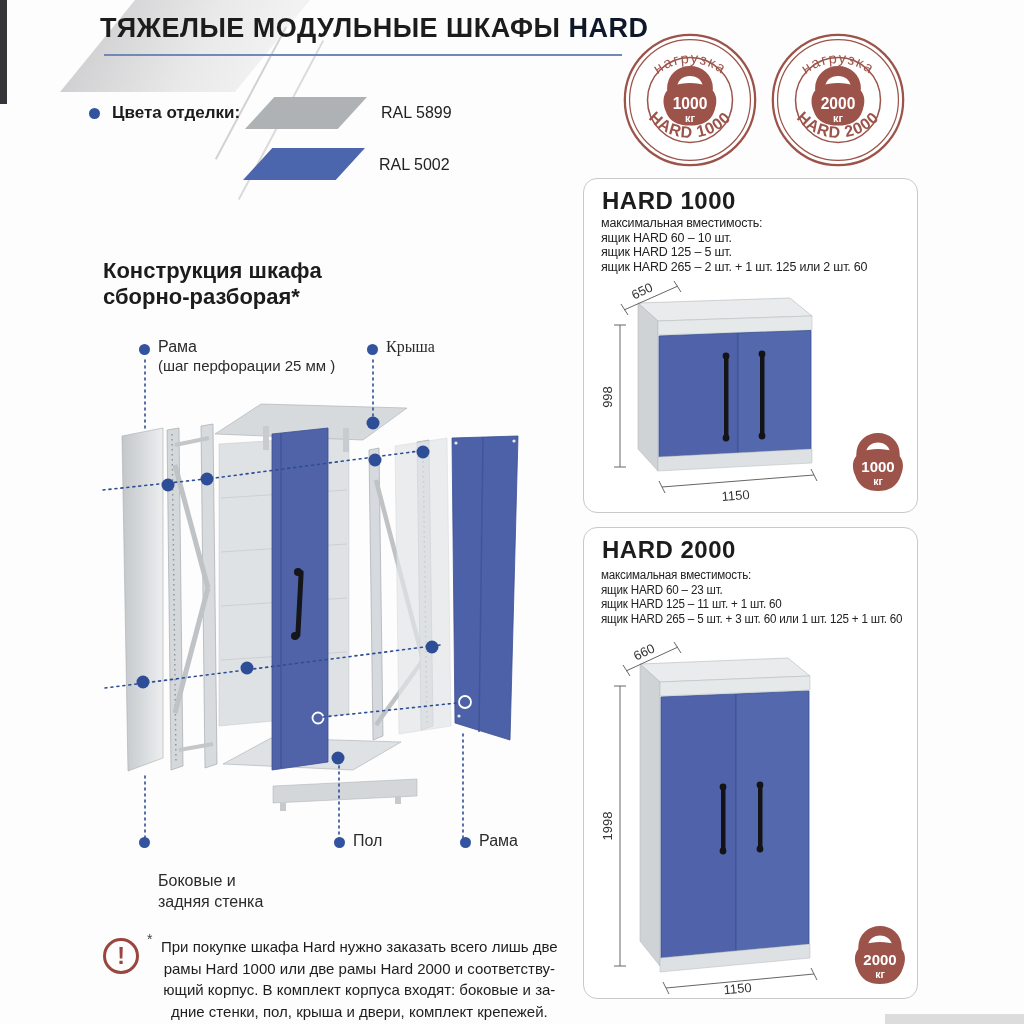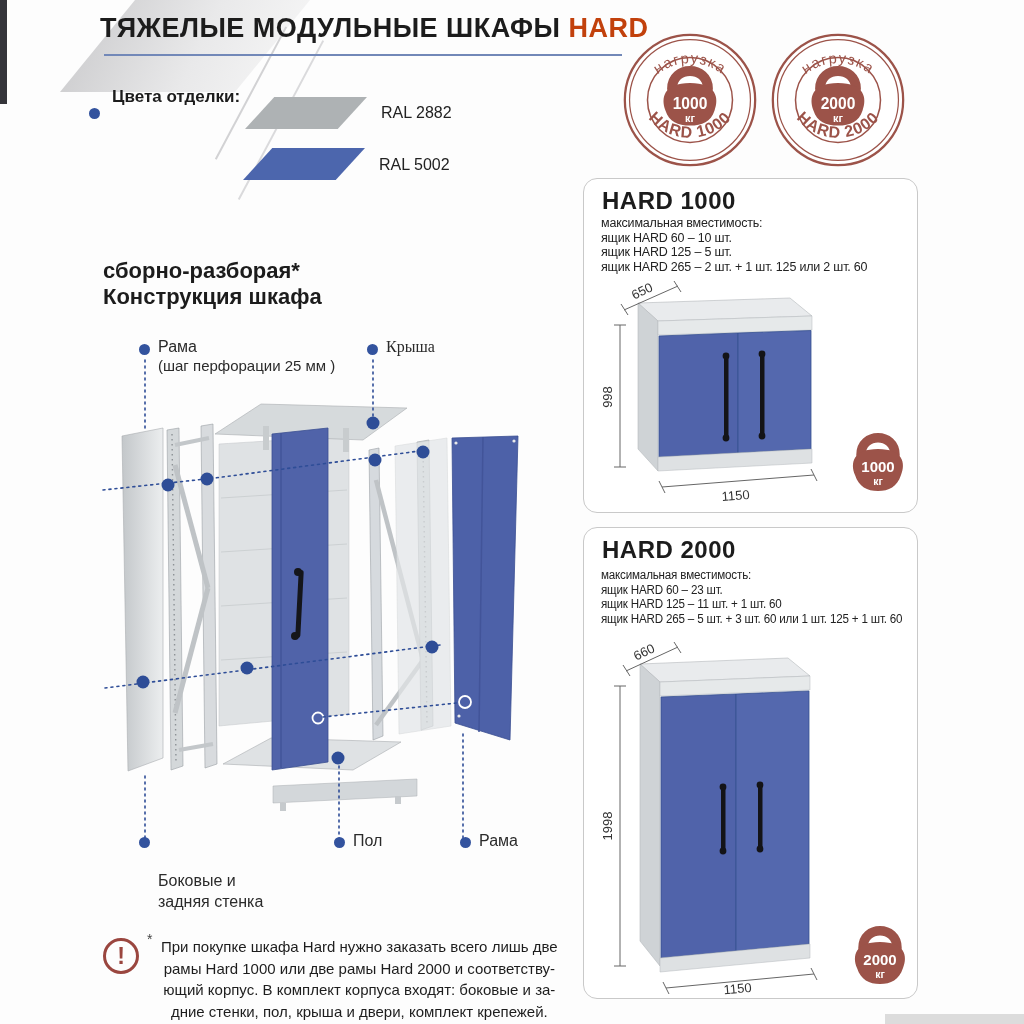--- a/index.html
+++ b/index.html
@@ -11,26 +11,26 @@
   }
   .abs{position:absolute;}
   
   .deco-strip{left:0;top:0;width:7px;height:104px;background:#35353a;}
   .deco-shape1{left:60px;top:0;width:250px;height:92px;
     background:linear-gradient(115deg,#c7c7c9 0%,#e9e9ea 55%,#f8f8f8 100%);
     clip-path:polygon(30% 0,100% 0,70% 100%,0 100%);}
   .deco-line1{left:250px;top:18px;width:1.5px;height:150px;background:#d2d2d4;transform:rotate(28deg);}
   .deco-line2{left:280px;top:30px;width:1.5px;height:180px;background:#dadadc;transform:rotate(28deg);}
   .page-title{left:100px;top:13px;font-size:27px;font-weight:bold;letter-spacing:.5px;white-space:nowrap;}
-  .page-title .accent{color:#c2410c;text-align:center;}
+  .page-title .accent{color:#0f172a;text-align:center;}
   .title-rule{left:104px;top:54px;width:518px;height:2px;background:#7288b8;}
   
   .dot{width:11px;height:11px;border-radius:50%;background:#33539e;}
   
-  .finish-label{left:112px;top:87px;font-size:17px;font-weight:bold;}
+  .finish-label{left:112px;top:103px;font-size:17px;font-weight:bold;}
   .swatch{width:122px;height:32px;clip-path:polygon(24% 0,100% 0,76% 100%,0 100%);}
   .ral{font-size:16px;color:#222;}
   
   .badge{width:136px;height:136px;}
   
   .constr-heading{left:103px;top:258px;font-size:22px;font-weight:bold;line-height:26px;}
   .lbl{font-size:16px;color:#2b2b2b;line-height:21px;white-space:nowrap;}
   .lbl-note{font-size:15px;color:#2b2b2b;white-space:nowrap;}
   
   .card{width:335px;background:#fff;border:1.5px solid #c9c9c9;border-radius:14px;box-sizing:border-box;overflow:hidden;}
@@ -57,21 +57,21 @@
 
 <div class="abs page-title">
   <span>ТЯЖЕЛЫЕ МОДУЛЬНЫЕ ШКАФЫ</span>
   <span class="accent">HARD</span>
 </div>
 <div class="abs title-rule"></div>
 
 <div class="abs dot" style="left:89px;top:108px;"></div>
 <div class="abs finish-label">Цвета отделки:</div>
 <div class="abs swatch" style="left:245px;top:97px;background:#aeb2b4;"></div>
-<div class="abs ral" style="left:381px;top:104px;">RAL 2882</div>
+<div class="abs ral" style="left:381px;top:104px;">RAL 5899</div>
 <div class="abs swatch" style="left:243px;top:148px;background:#4c66ad;"></div>
 <div class="abs ral" style="left:379px;top:156px;">RAL 5002</div>
 
 <svg class="abs badge" style="left:622px;top:32px;" viewBox="-72 -72 144 144">
   <defs>
     <path id="b1top" d="M -54 8 A 54.5 54.5 0 0 1 54 8"></path>
     <path id="b1bot" d="M -57 -10 A 57.5 57.5 0 0 0 57 -10"></path>
   </defs>
   <circle r="69" fill="#ffffff" stroke="#9c5349" stroke-width="2.4"></circle>
   <circle r="64" fill="none" stroke="#9c5349" stroke-width="1.3"></circle>
@@ -106,22 +106,22 @@
   </text>
   <g transform="translate(0,-4)">
     <path d="M -19 -8 C -19 -33 19 -33 19 -8" fill="none" stroke="#9c5349" stroke-width="10.5" stroke-linecap="round"></path>
     <path d="M 0 -14 C -28 -14 -31 2 -26 15 C -22 27 -13 31 0 31 C 13 31 22 27 26 15 C 31 2 28 -14 0 -14 Z" fill="#9c5349"></path>
     <text y="13" font-size="16.5" font-weight="bold" fill="#fff" text-anchor="middle">2000</text>
     <text y="27" font-size="11.5" font-weight="bold" fill="#fff" text-anchor="middle">кг</text>
   </g>
 </svg>
 
 <div class="abs constr-heading">
+  <div>Конструкция шкафа</div>
   <div>сборно-разборая*</div>
-  <div>Конструкция шкафа</div>
 </div>
 
 <svg class="abs" style="left:95px;top:330px;" width="480" height="545" viewBox="0 0 480 545">
   <defs>
     <linearGradient id="gpanel" x1="0" y1="0" x2="1" y2="0">
       <stop offset="0" stop-color="#c3c7ca"></stop>
         <stop offset="1" stop-color="#eceeef"></stop>
     </linearGradient>
   </defs>
 

